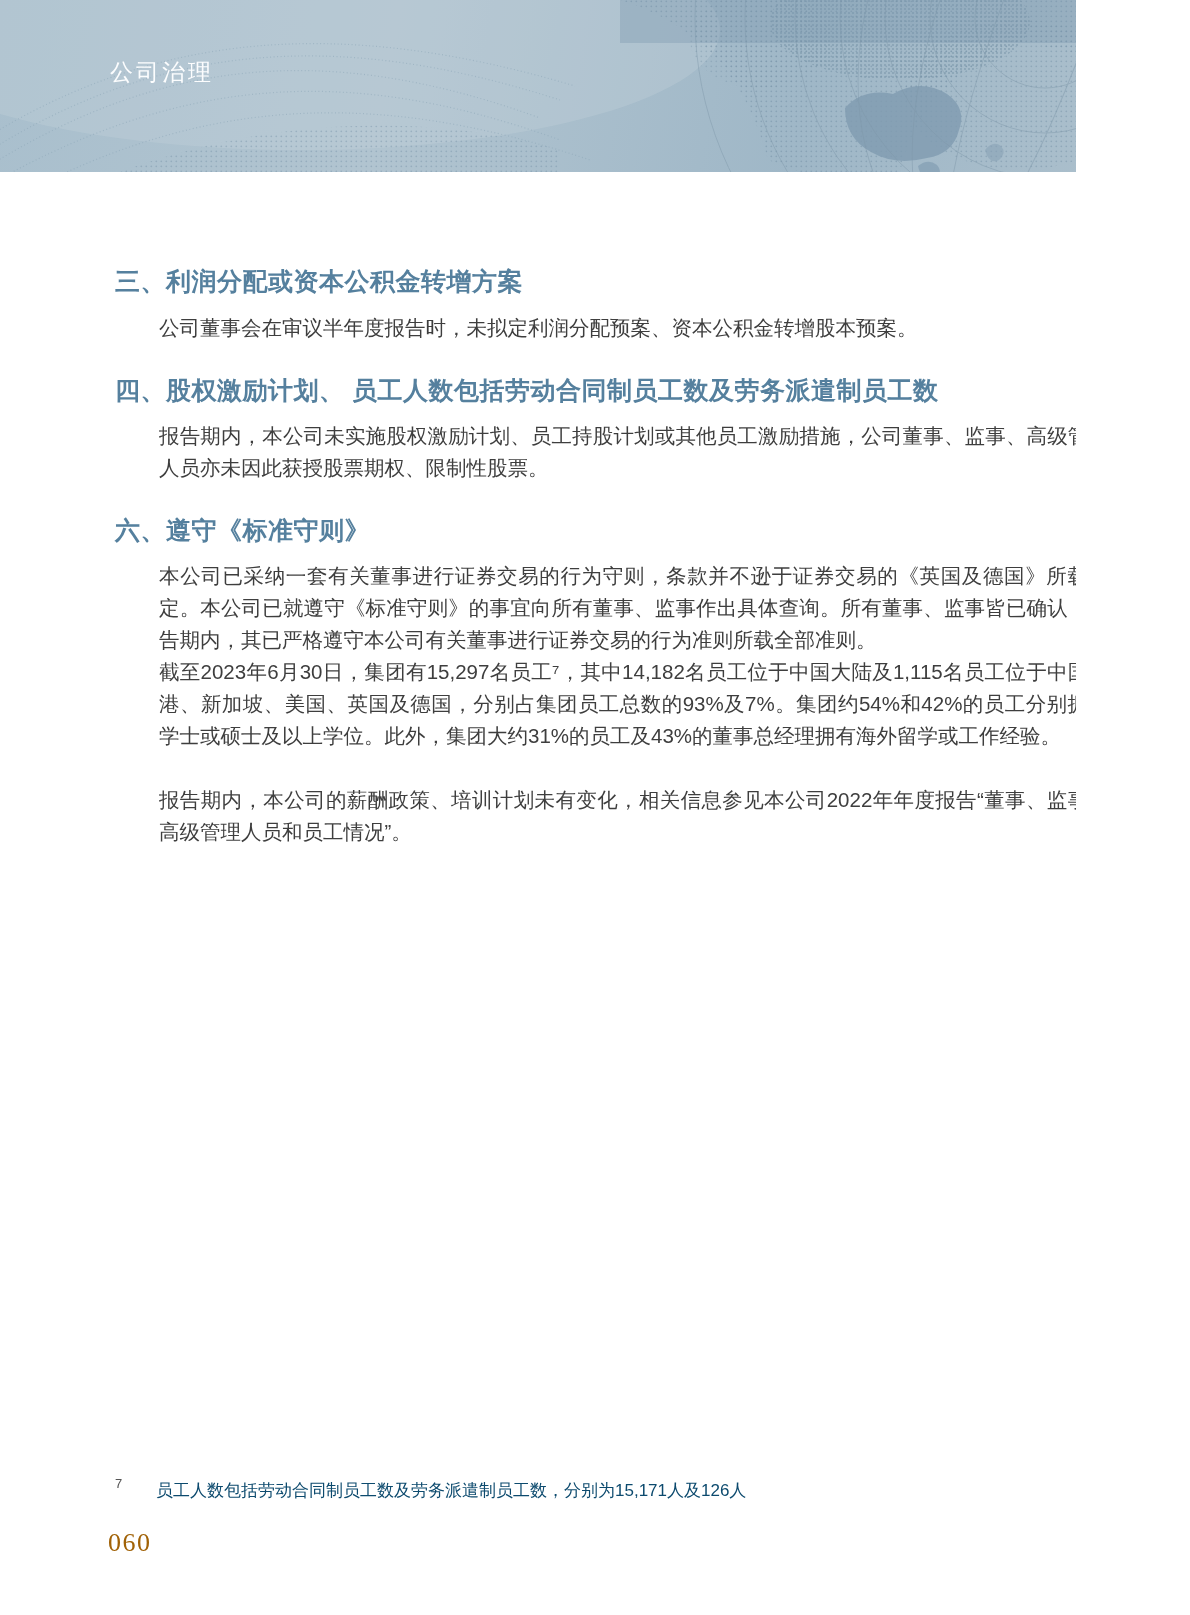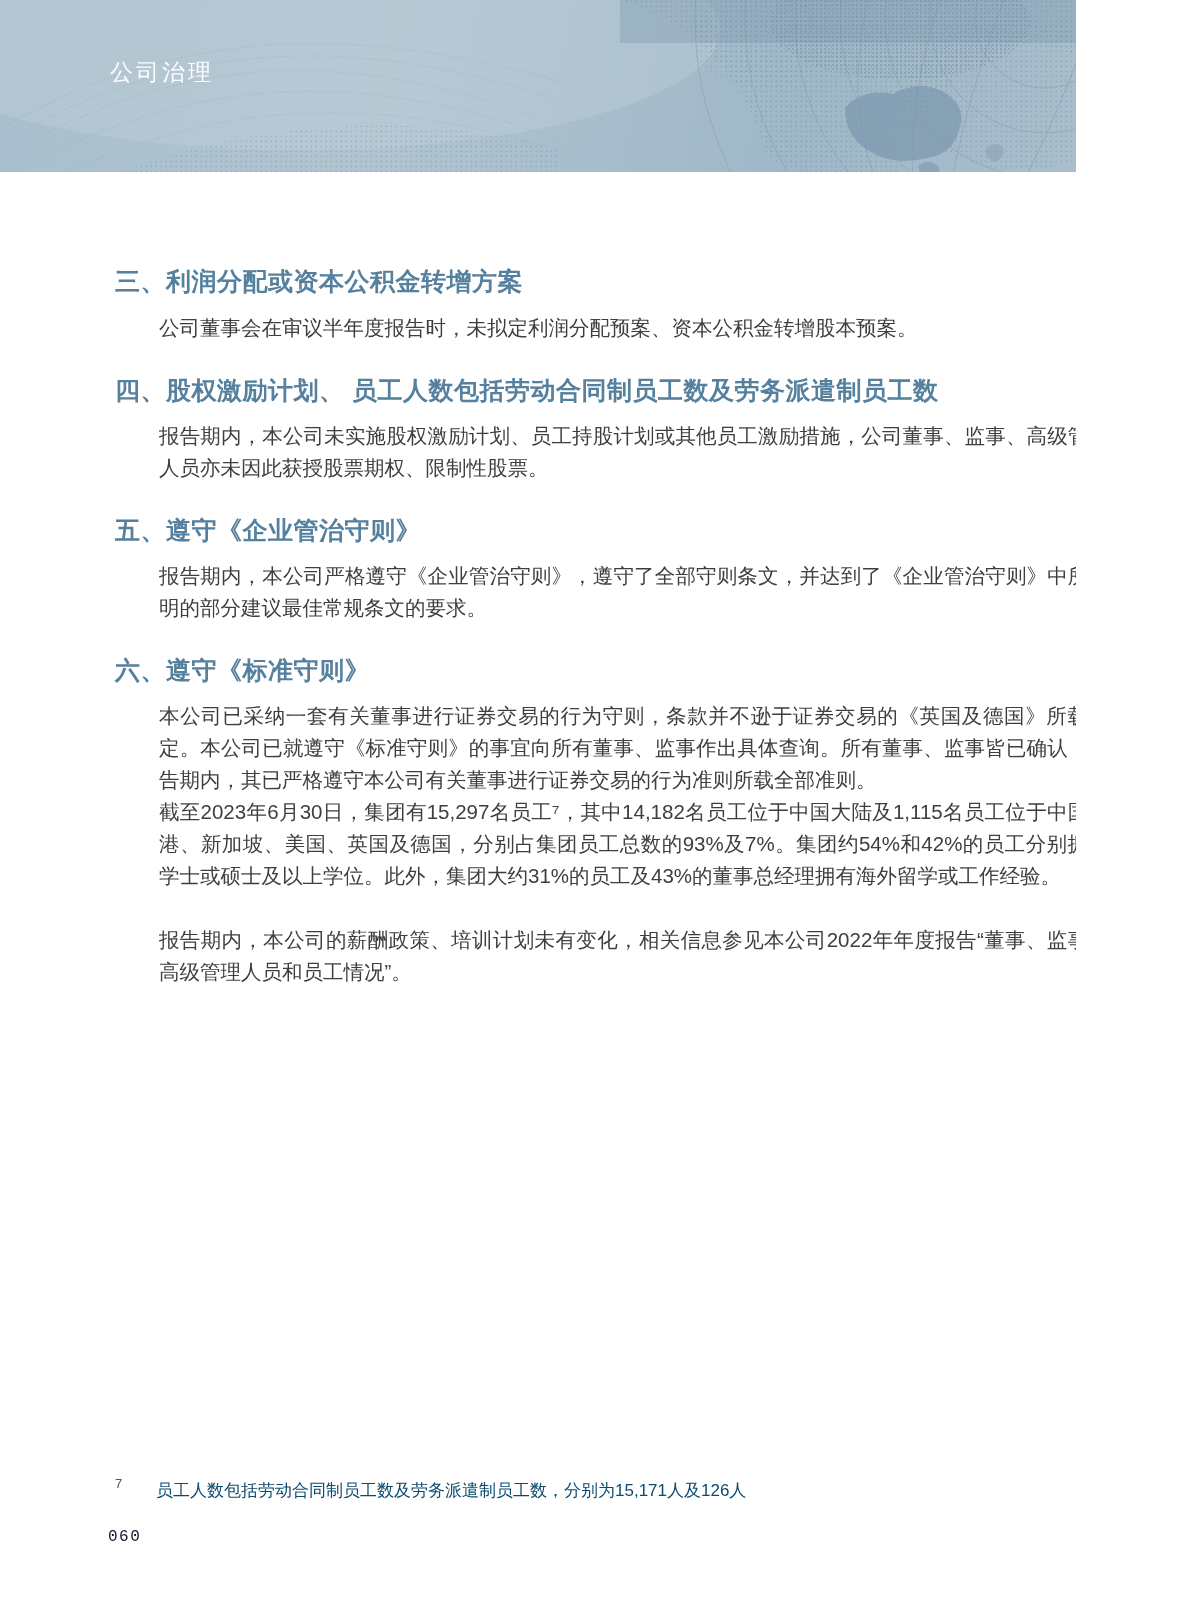--- a/index.html
+++ b/index.html
@@ -41,22 +41,22 @@
   
   .footnote { position:absolute; left:115px; top:1479px; width:920px; color:#4a4a4a; }
   .footnote-marker {
     position:absolute; left:0; top:-3px; font-size:13px; color:#555555;
   }
   .footnote-text {
     display:block; margin-left:41px; font-size:17px; line-height:24px; color:#0c4a6e;
   }
   .page-number {
     position:absolute; left:108px; top:1528px;
-    font-family:Liberation Mono, monospace;
-    font-size:16px; letter-spacing:1.5px; color:#0f172a;
+    font-family:Liberation Serif, serif;
+    font-size:26px; letter-spacing:1.5px; color:#a16207;
   }
 </style>
 </head>
 <body>
 
 <div class="page">
 
   <div class="banner">
     <svg width="1113" height="172" viewBox="0 0 1113 172" aria-hidden="true">
       <defs>
@@ -127,24 +127,20 @@
     <div class="section">
       <div class="section-heading">三、利润分配或资本公积金转增方案</div>
       <p>公司董事会在审议半年度报告时，未拟定利润分配预案、资本公积金转增股本预案。</p>
     </div>
 
     <div class="section">
       <div class="section-heading">四、股权激励计划、 员工人数包括劳动合同制员工数及劳务派遣制员工数</div>
       <p>报告期内，本公司未实施股权激励计划、员工持股计划或其他员工激励措施，公司董事、监事、高级管理人员亦未因此获授股票期权、限制性股票。</p>
     </div>
 
-    <div class="section">
-      <div class="section-heading">五、遵守《企业管治守则》</div>
-      <p>报告期内，本公司严格遵守《企业管治守则》，遵守了全部守则条文，并达到了《企业管治守则》中所列明的部分建议最佳常规条文的要求。</p>
-    </div>
 
     <div class="section">
       <div class="section-heading">六、遵守《标准守则》</div>
       <p>本公司已采纳一套有关董事进行证券交易的行为守则，条款并不逊于证券交易的《英国及德国》所载规定。本公司已就遵守《标准守则》的事宜向所有董事、监事作出具体查询。所有董事、监事皆已确认：报告期内，其已严格遵守本公司有关董事进行证券交易的行为准则所载全部准则。</p>
     </div>
 
     <div class="section">
       <p>截至2023年6月30日，集团有15,297名员工⁷，其中14,182名员工位于中国大陆及1,115名员工位于中国香港、新加坡、美国、英国及德国，分别占集团员工总数的93%及7%。集团约54%和42%的员工分别拥有学士或硕士及以上学位。此外，集团大约31%的员工及43%的董事总经理拥有海外留学或工作经验。</p>
       <p>报告期内，本公司的薪酬政策、培训计划未有变化，相关信息参见本公司2022年年度报告“董事、监事、高级管理人员和员工情况”。</p>
     </div>

